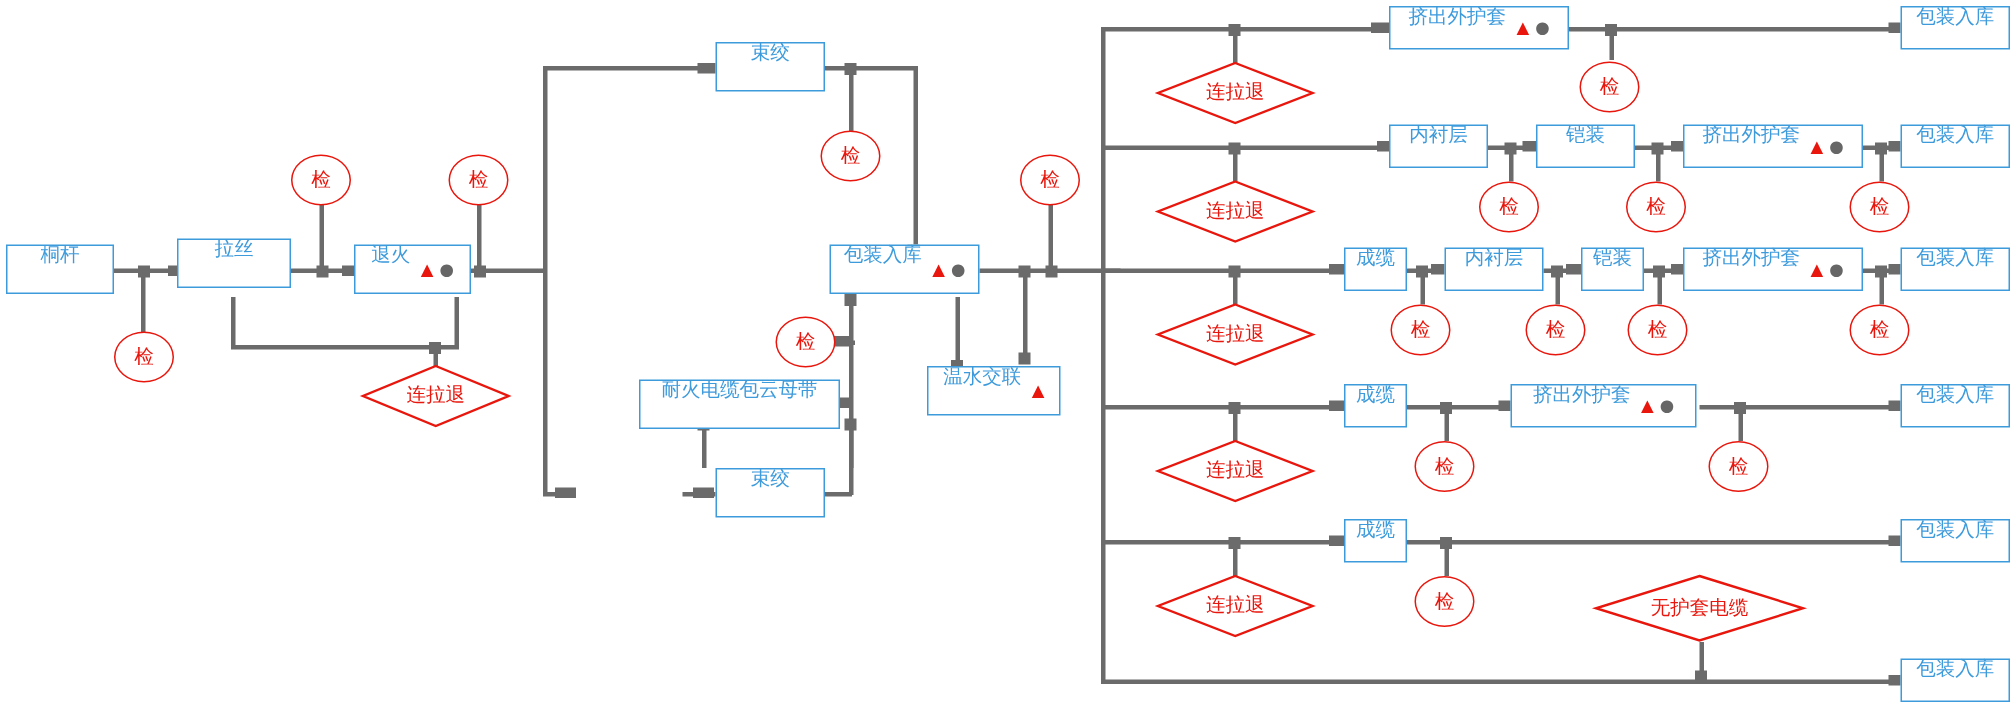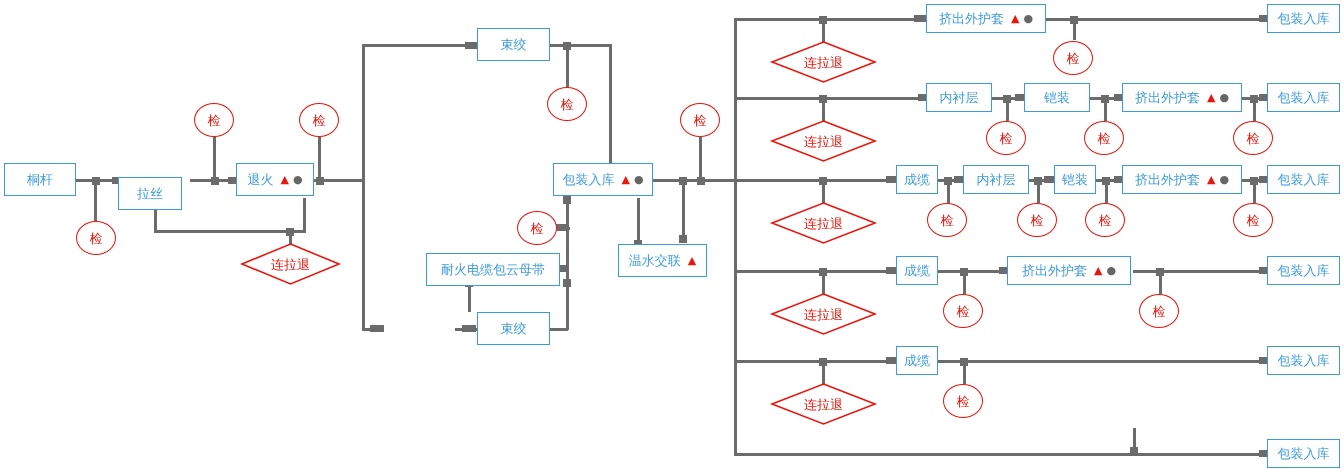--- a/index.html
+++ b/index.html
@@ -11,21 +11,20 @@
     overflow:hidden;
   }
   
   .node{
     position:absolute;
     box-sizing:border-box;
     border:1px solid #3d9bdc;
     background:#ffffff;
     color:#3d9bdc;
     display:flex;
-    align-items:center;
     justify-content:center;
     font-size:13px;
     line-height:1;
     white-space:nowrap;
     z-index:5;
   }
   .node .lbl{letter-spacing:0px;}
   .node .marks{margin-left:7px;display:inline-flex;align-items:center;gap:4px;}
   .tri{color:#e8160c;font-size:11px;line-height:1;}
   .dot{color:#666666;font-size:11px;line-height:1;}
@@ -203,21 +202,21 @@
 
   <div class="h" style="left:734px;top:453px;width:538px;"></div>
   <div class="capw" style="left:1259px;top:450px;"></div>
   <div class="cap" style="left:1130px;top:447px;"></div>
   <div class="v" style="left:1133px;top:428px;height:22px;"></div>
 
   <div class="node" style="left:4px;top:163px;width:72px;height:33px;">
     <span class="lbl">桐杆</span>
   </div>
 
-  <div class="node" style="left:118px;top:177px;width:64px;height:33px;">
+  <div class="node" style="left:118px;top:159px;width:76px;height:33px;">
     <span class="lbl">拉丝</span>
   </div>
 
   <div class="node" style="left:236px;top:163px;width:78px;height:33px;">
     <span class="lbl">退火</span>
     <span class="marks">
         <span class="tri">▲</span>
         <span class="dot">●</span>
       </span>
   </div>
@@ -410,14 +409,20 @@
     <div class="dtext">连拉退</div>
   </div>
 
   <div class="dia" style="left:771px;top:383px;width:105px;height:42px;">
     <svg width="105" height="42" viewBox="0 0 105 42">
         <polygon points="52.5,1 104,21 52.5,41 1,21" fill="#ffffff" stroke="#e8160c" stroke-width="1.6"></polygon>
       </svg>
     <div class="dtext">连拉退</div>
   </div>
 
+  <div class="dia" style="left:1063px;top:383px;width:140px;height:45px;">
+    <svg width="140" height="45" viewBox="0 0 140 45">
+        <polygon points="70,1 139,22.5 70,44 1,22.5" fill="#ffffff" stroke="#e8160c" stroke-width="1.6"></polygon>
+      </svg>
+    <div class="dtext">无护套电缆</div>
+  </div>
 
 </div>
 
 </body></html>

